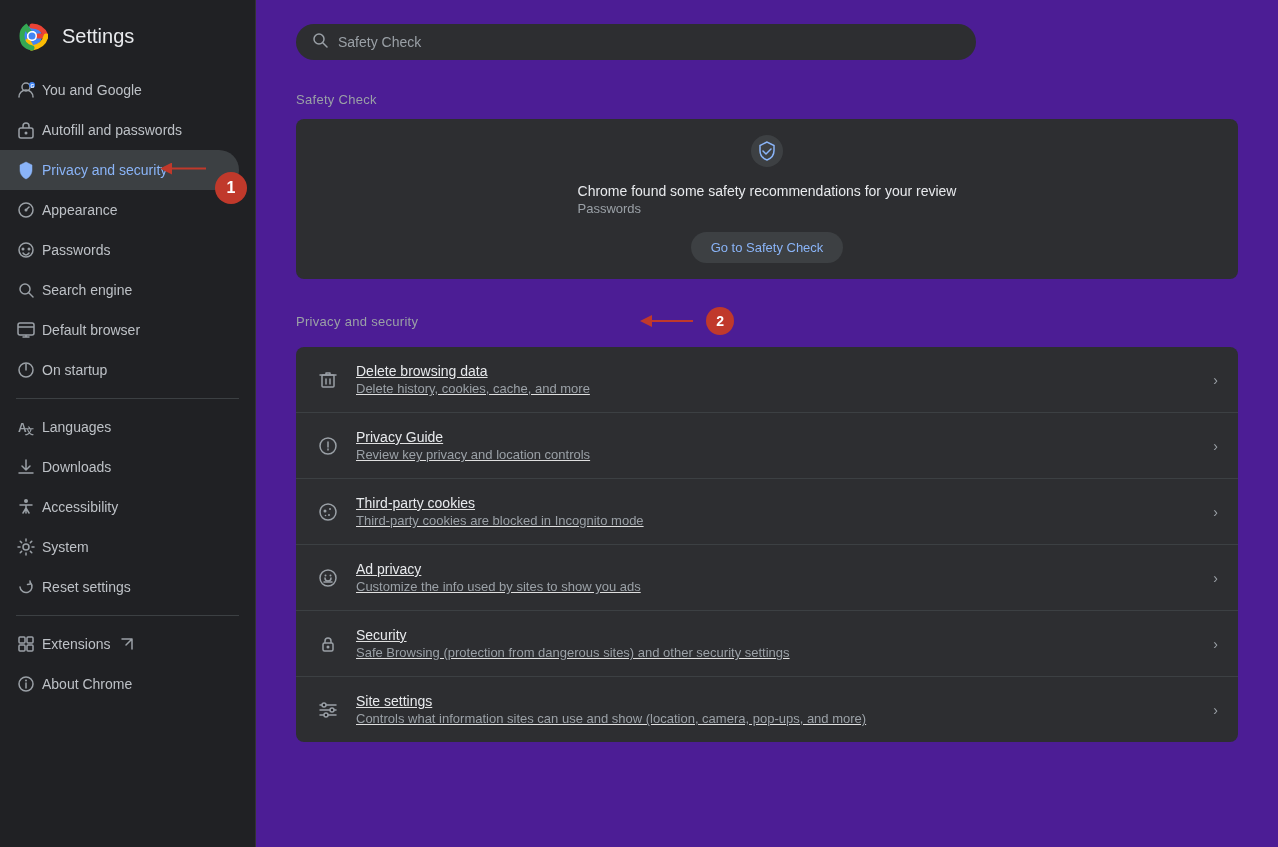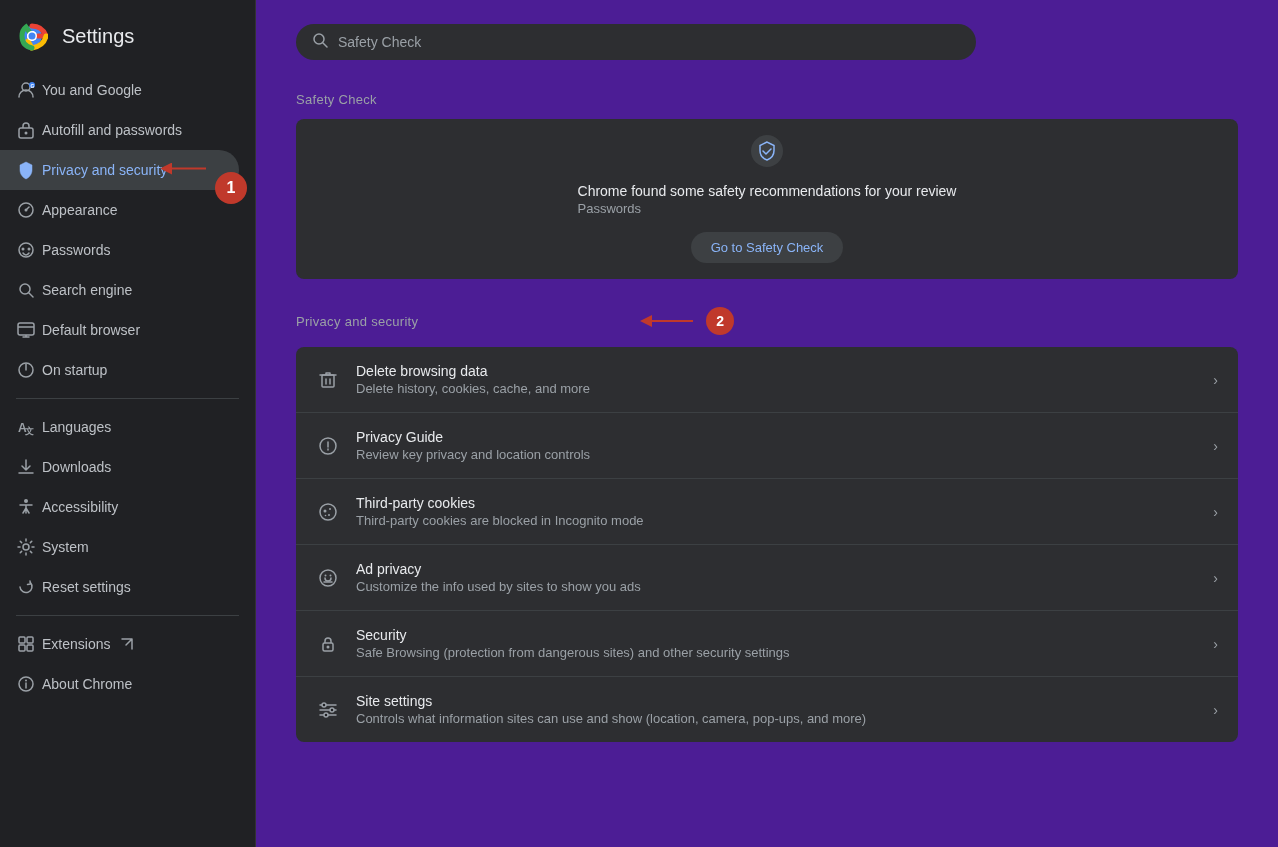--- a/index.html
+++ b/index.html
@@ -226,20 +226,21 @@
       display: flex;
       align-items: center;
       justify-content: center;
       color: #9aa0a6;
       font-size: 18px;
       flex-shrink: 0;
     }
 
     .settings-item-text {
       flex: 1;
+      text-decoration: underline;
     }
 
     .settings-item-title {
       font-size: 14px;
       color: #e8eaed;
       margin-bottom: 2px;
     }
 
     .settings-item-sub {
       font-size: 13px;

